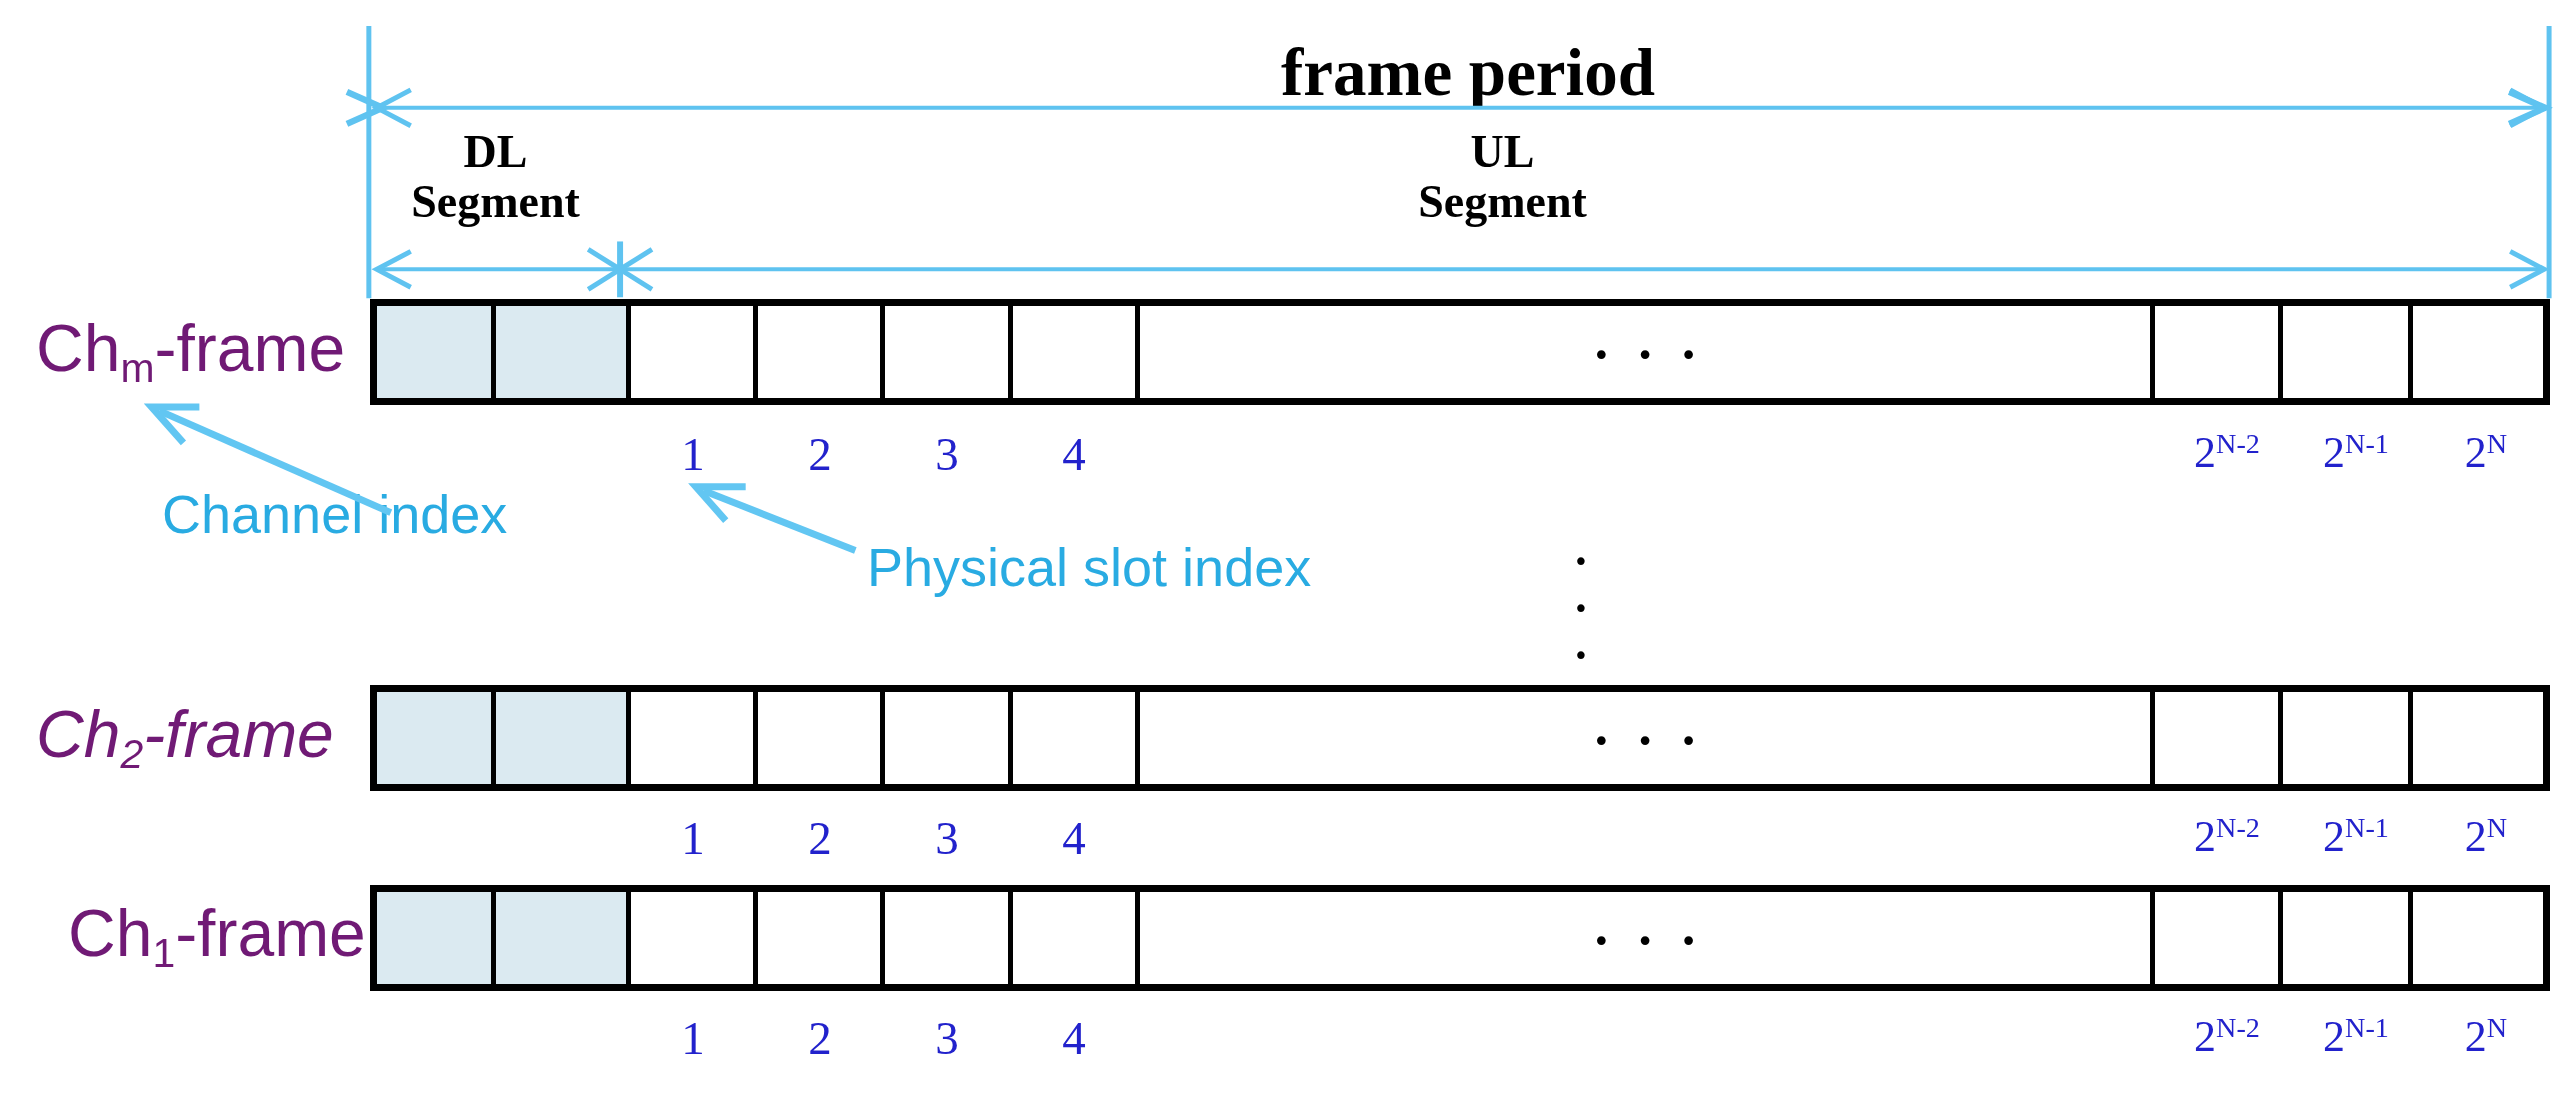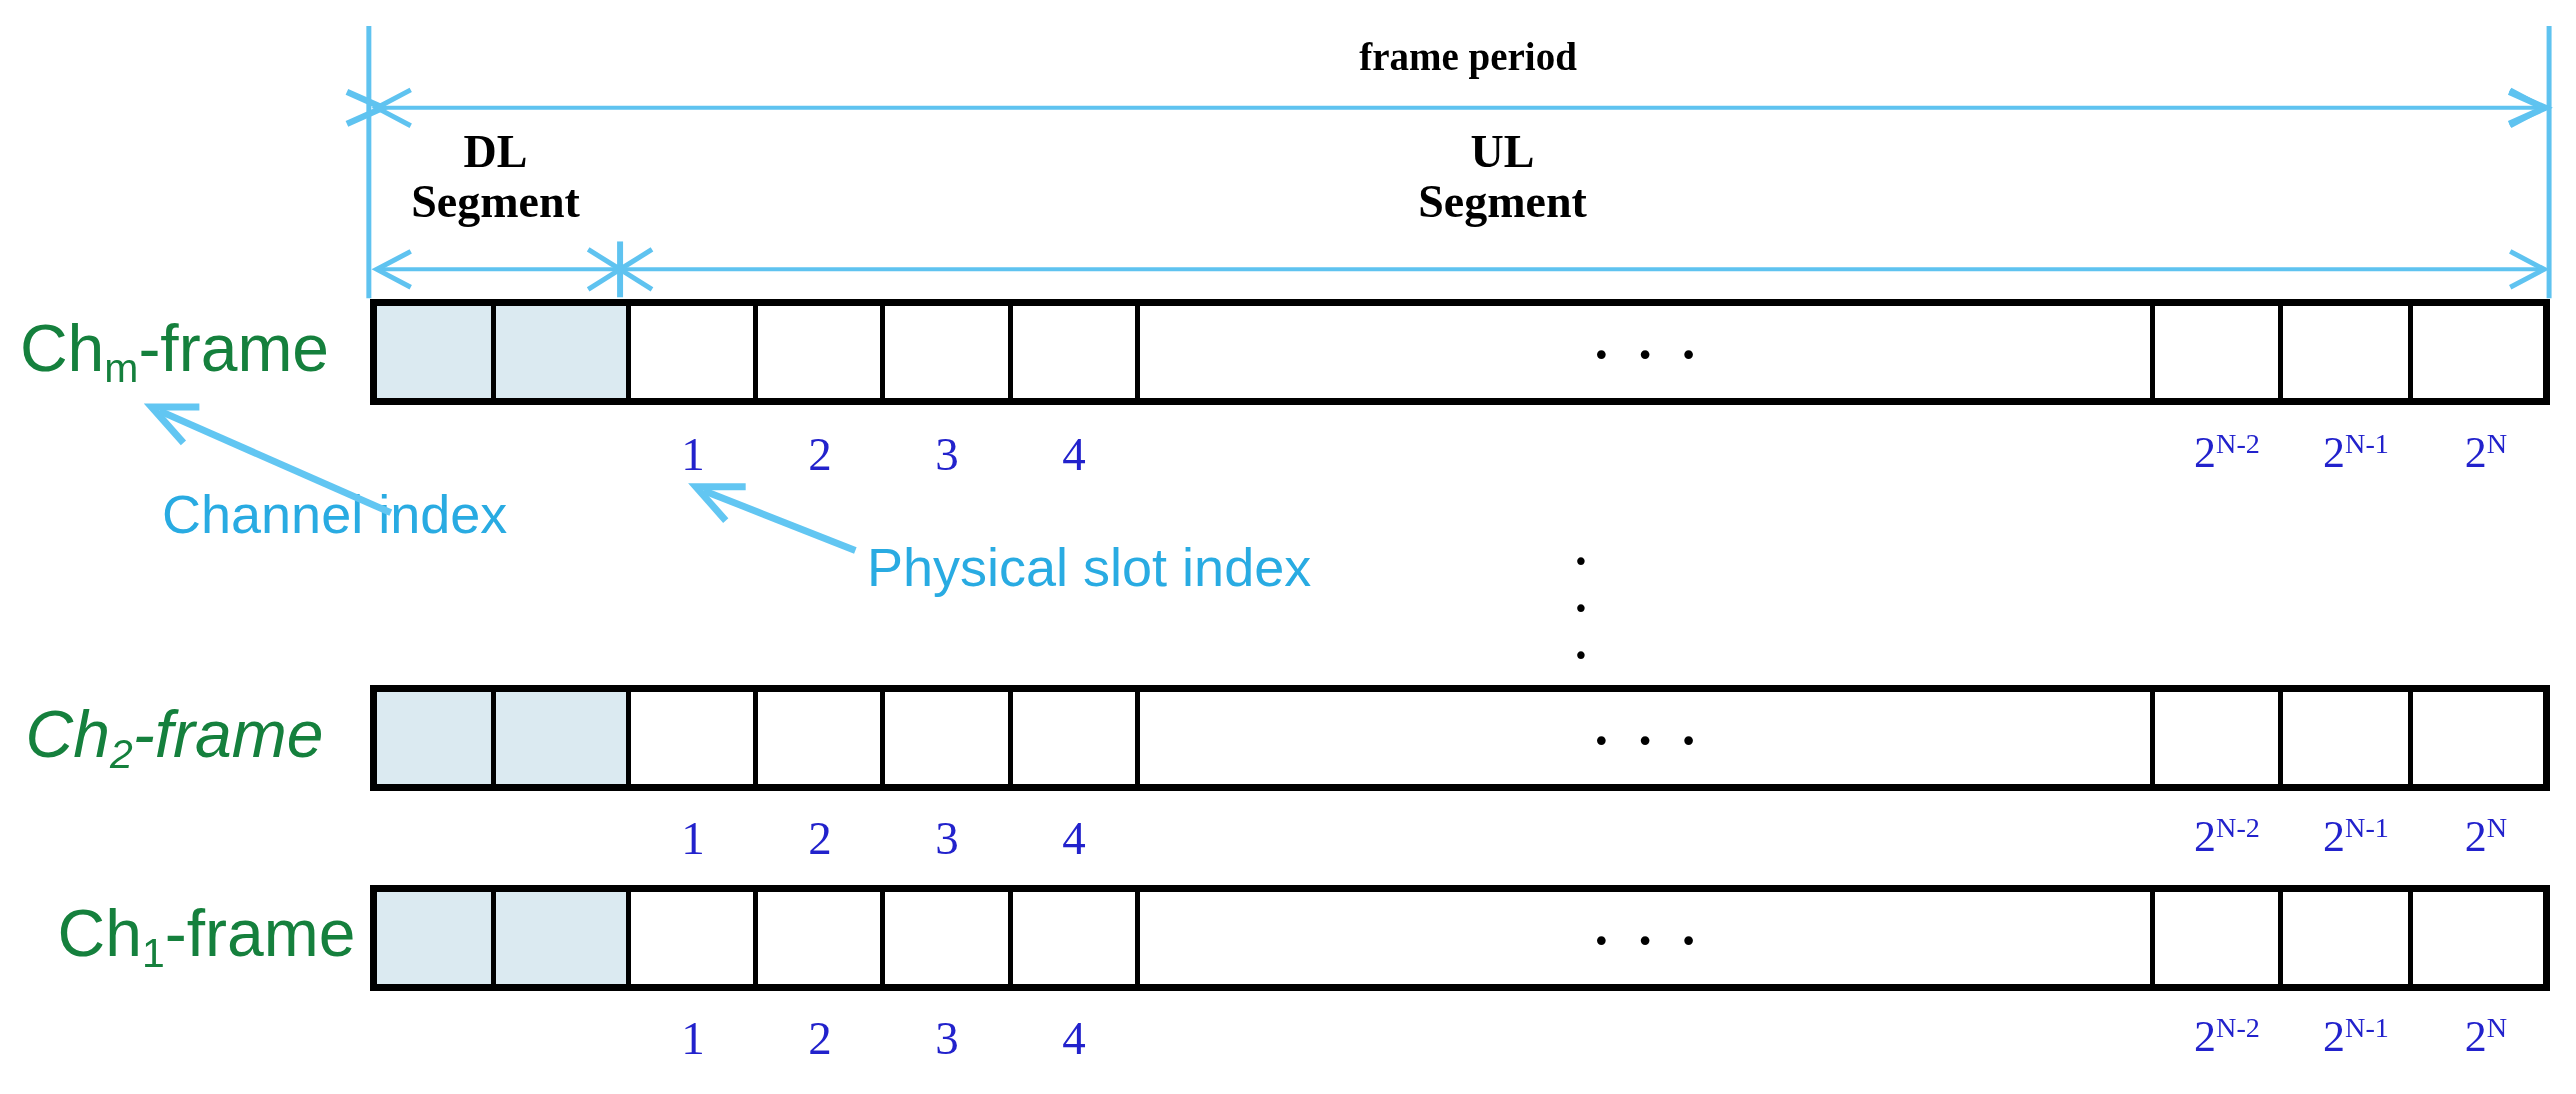--- a/index.html
+++ b/index.html
@@ -6,32 +6,32 @@
   #canvas{
     position:relative;width:2576px;height:1095px;background:#fff;overflow:hidden;
     font-family:"Liberation Sans",sans-serif;
   }
   
   #overlay{position:absolute;left:0;top:0;width:2576px;height:1095px;pointer-events:none;z-index:5;}
 
   
   .t-title{
     position:absolute;left:1169px;top:34px;width:598px;text-align:center;
-    font-family:"Liberation Serif",serif;font-weight:bold;font-size:39px;color:#000;
+    font-family:"Liberation Serif",serif;font-weight:bold;font-size:67px;color:#000;
   }
   .seg-label{
     position:absolute;top:127px;text-align:center;
     font-family:"Liberation Serif",serif;font-weight:bold;font-size:46px;line-height:50px;color:#000;
   }
   #dl-label{left:346px;width:299px;}
   #ul-label{left:1303px;width:399px;}
 
   .ch-label{
-    position:absolute;left:10px;width:329px;
-    font-size:66px;color:#15803d;white-space:nowrap;text-align:center;
+    position:absolute;left:36px;width:329px;
+    font-size:66px;color:#701a75;white-space:nowrap;
   }
   .ch-label sub{font-size:0.62em;vertical-align:-0.28em;}
   #ch-label-m{top:310px;}
   #ch-label-2{top:696px;font-style:italic;}
   #ch-label-1{top:895px;margin-left:32px;}
 
   .cyan-label{
     position:absolute;color:#29abe2;font-size:54px;white-space:nowrap;
   }
   #channel-index-label{left:162px;top:483px;}

